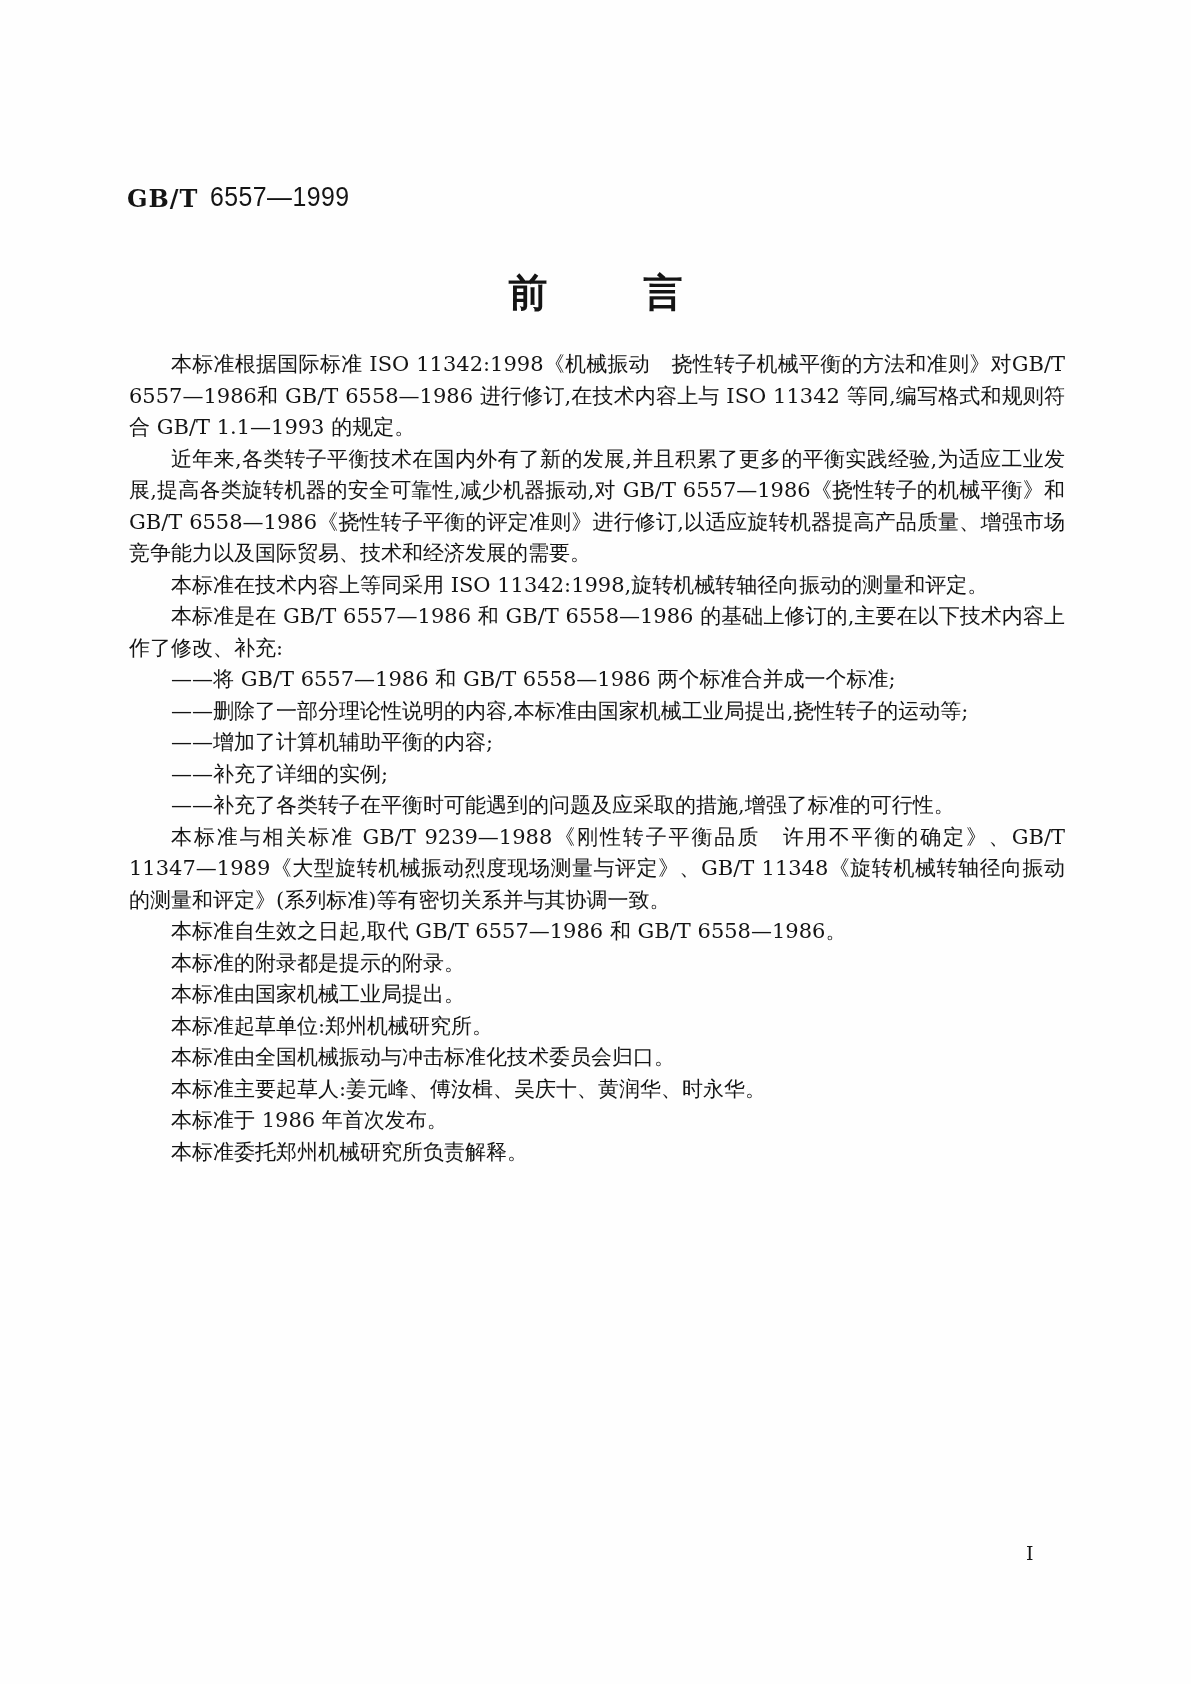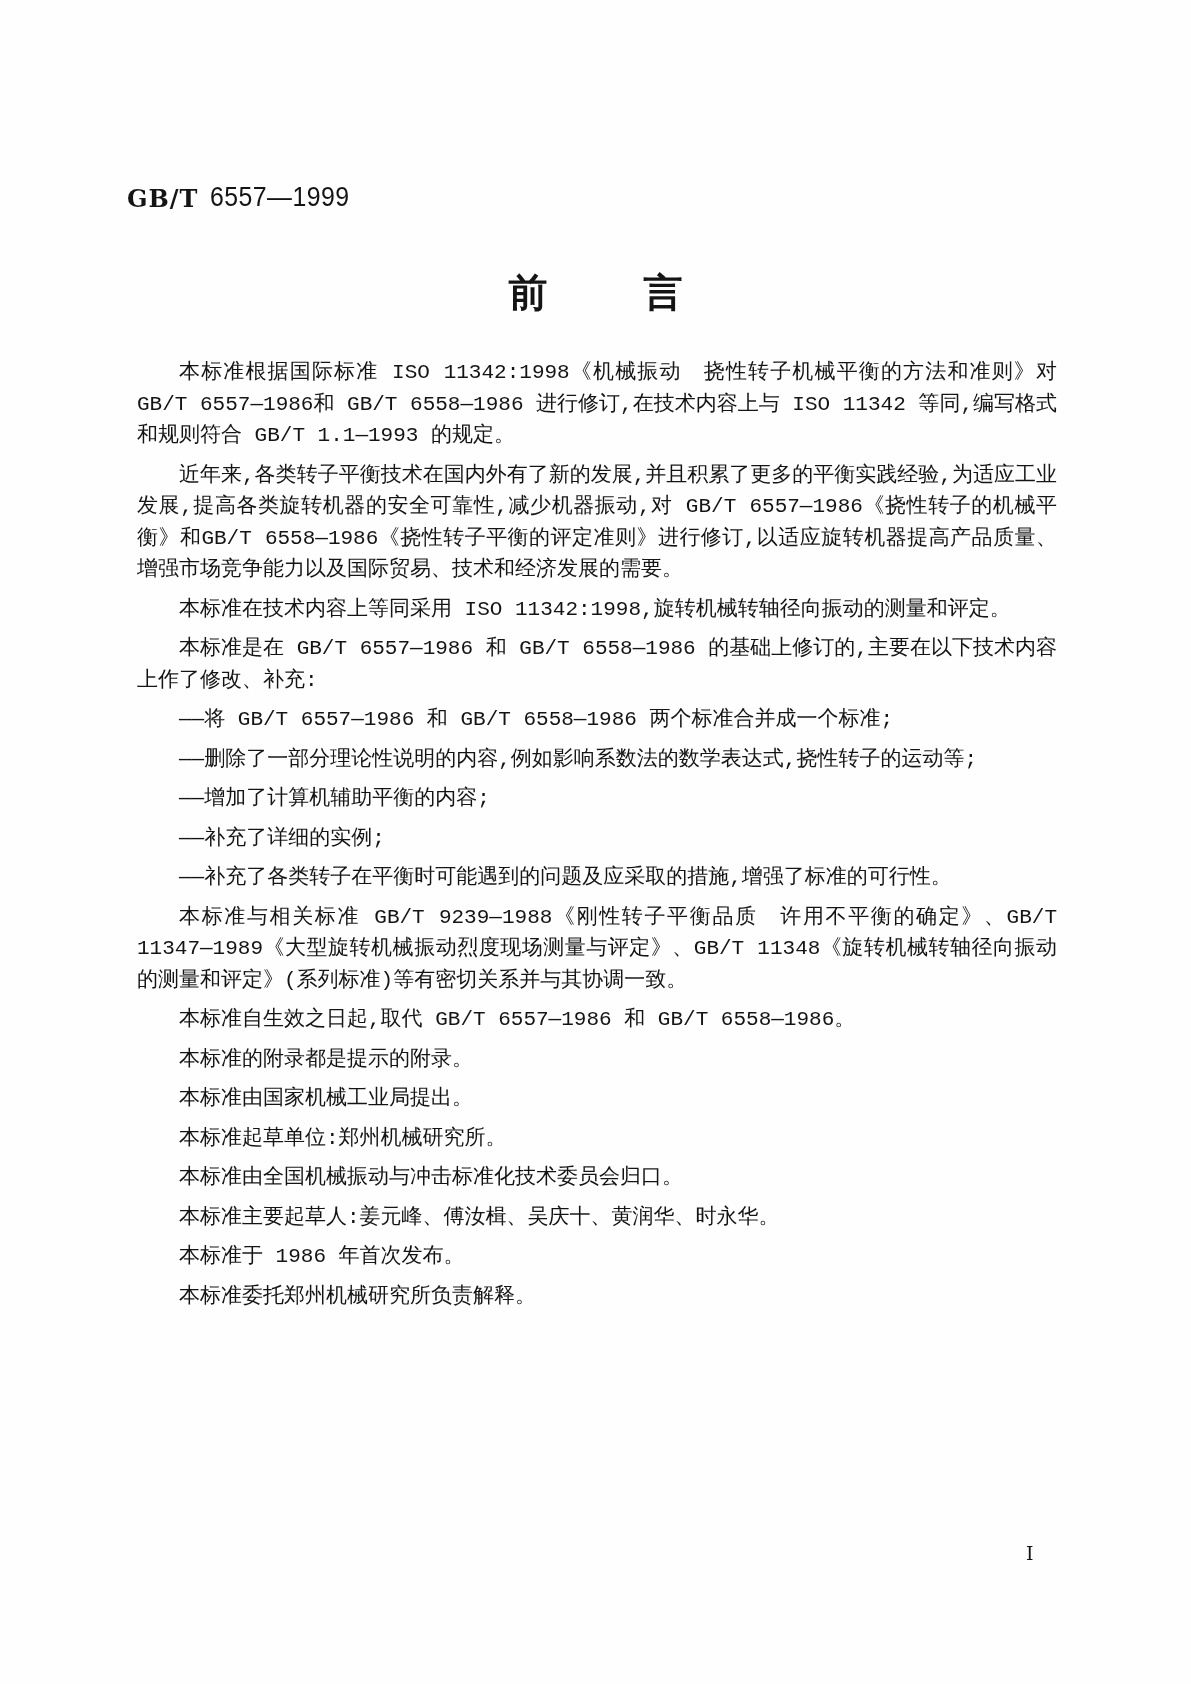--- a/index.html
+++ b/index.html
@@ -54,24 +54,23 @@
     position: absolute;
     left: 129px;
     top: 349px;
     width: 936px;
     font-size: 21px;
     line-height: 31.5px;
     text-align: justify;
     text-justify: inter-ideograph;
   }
   .body-text p {
-    margin: 8px;
+    margin: 0;
     padding: 0;
     text-indent: 2em;
-    font-family: Liberation Mono, monospace;
   }
   .page-number {
     position: absolute;
     left: 1026px;
     top: 1542px;
     font-size: 19px;
     font-family: "DejaVu Serif", serif;
   }
 </style>
 </head>
@@ -88,21 +87,21 @@
     <span>前</span>
     <span>言</span>
   </div>
 
   <div class="body-text">
     <p>本标准根据国际标准 ISO 11342:1998《机械振动　挠性转子机械平衡的方法和准则》对GB/T 6557—1986和 GB/T 6558—1986 进行修订,在技术内容上与 ISO 11342 等同,编写格式和规则符合 GB/T 1.1—1993 的规定。</p>
     <p>近年来,各类转子平衡技术在国内外有了新的发展,并且积累了更多的平衡实践经验,为适应工业发展,提高各类旋转机器的安全可靠性,减少机器振动,对 GB/T 6557—1986《挠性转子的机械平衡》和GB/T 6558—1986《挠性转子平衡的评定准则》进行修订,以适应旋转机器提高产品质量、增强市场竞争能力以及国际贸易、技术和经济发展的需要。</p>
     <p>本标准在技术内容上等同采用 ISO 11342:1998,旋转机械转轴径向振动的测量和评定。</p>
     <p>本标准是在 GB/T 6557—1986 和 GB/T 6558—1986 的基础上修订的,主要在以下技术内容上作了修改、补充:</p>
     <p>——将 GB/T 6557—1986 和 GB/T 6558—1986 两个标准合并成一个标准;</p>
-    <p>——删除了一部分理论性说明的内容,例如影响系数法的数学表达式,挠性转子的运动等;</p>
+    <p>——删除了一部分理论性说明的内容,本标准由国家机械工业局提出,挠性转子的运动等;</p>
     <p>——增加了计算机辅助平衡的内容;</p>
     <p>——补充了详细的实例;</p>
     <p>——补充了各类转子在平衡时可能遇到的问题及应采取的措施,增强了标准的可行性。</p>
     <p>本标准与相关标准 GB/T 9239—1988《刚性转子平衡品质　许用不平衡的确定》、GB/T 11347—1989《大型旋转机械振动烈度现场测量与评定》、GB/T 11348《旋转机械转轴径向振动的测量和评定》(系列标准)等有密切关系并与其协调一致。</p>
     <p>本标准自生效之日起,取代 GB/T 6557—1986 和 GB/T 6558—1986。</p>
     <p>本标准的附录都是提示的附录。</p>
     <p>本标准由国家机械工业局提出。</p>
     <p>本标准起草单位:郑州机械研究所。</p>
     <p>本标准由全国机械振动与冲击标准化技术委员会归口。</p>
     <p>本标准主要起草人:姜元峰、傅汝楫、吴庆十、黄润华、时永华。</p>

